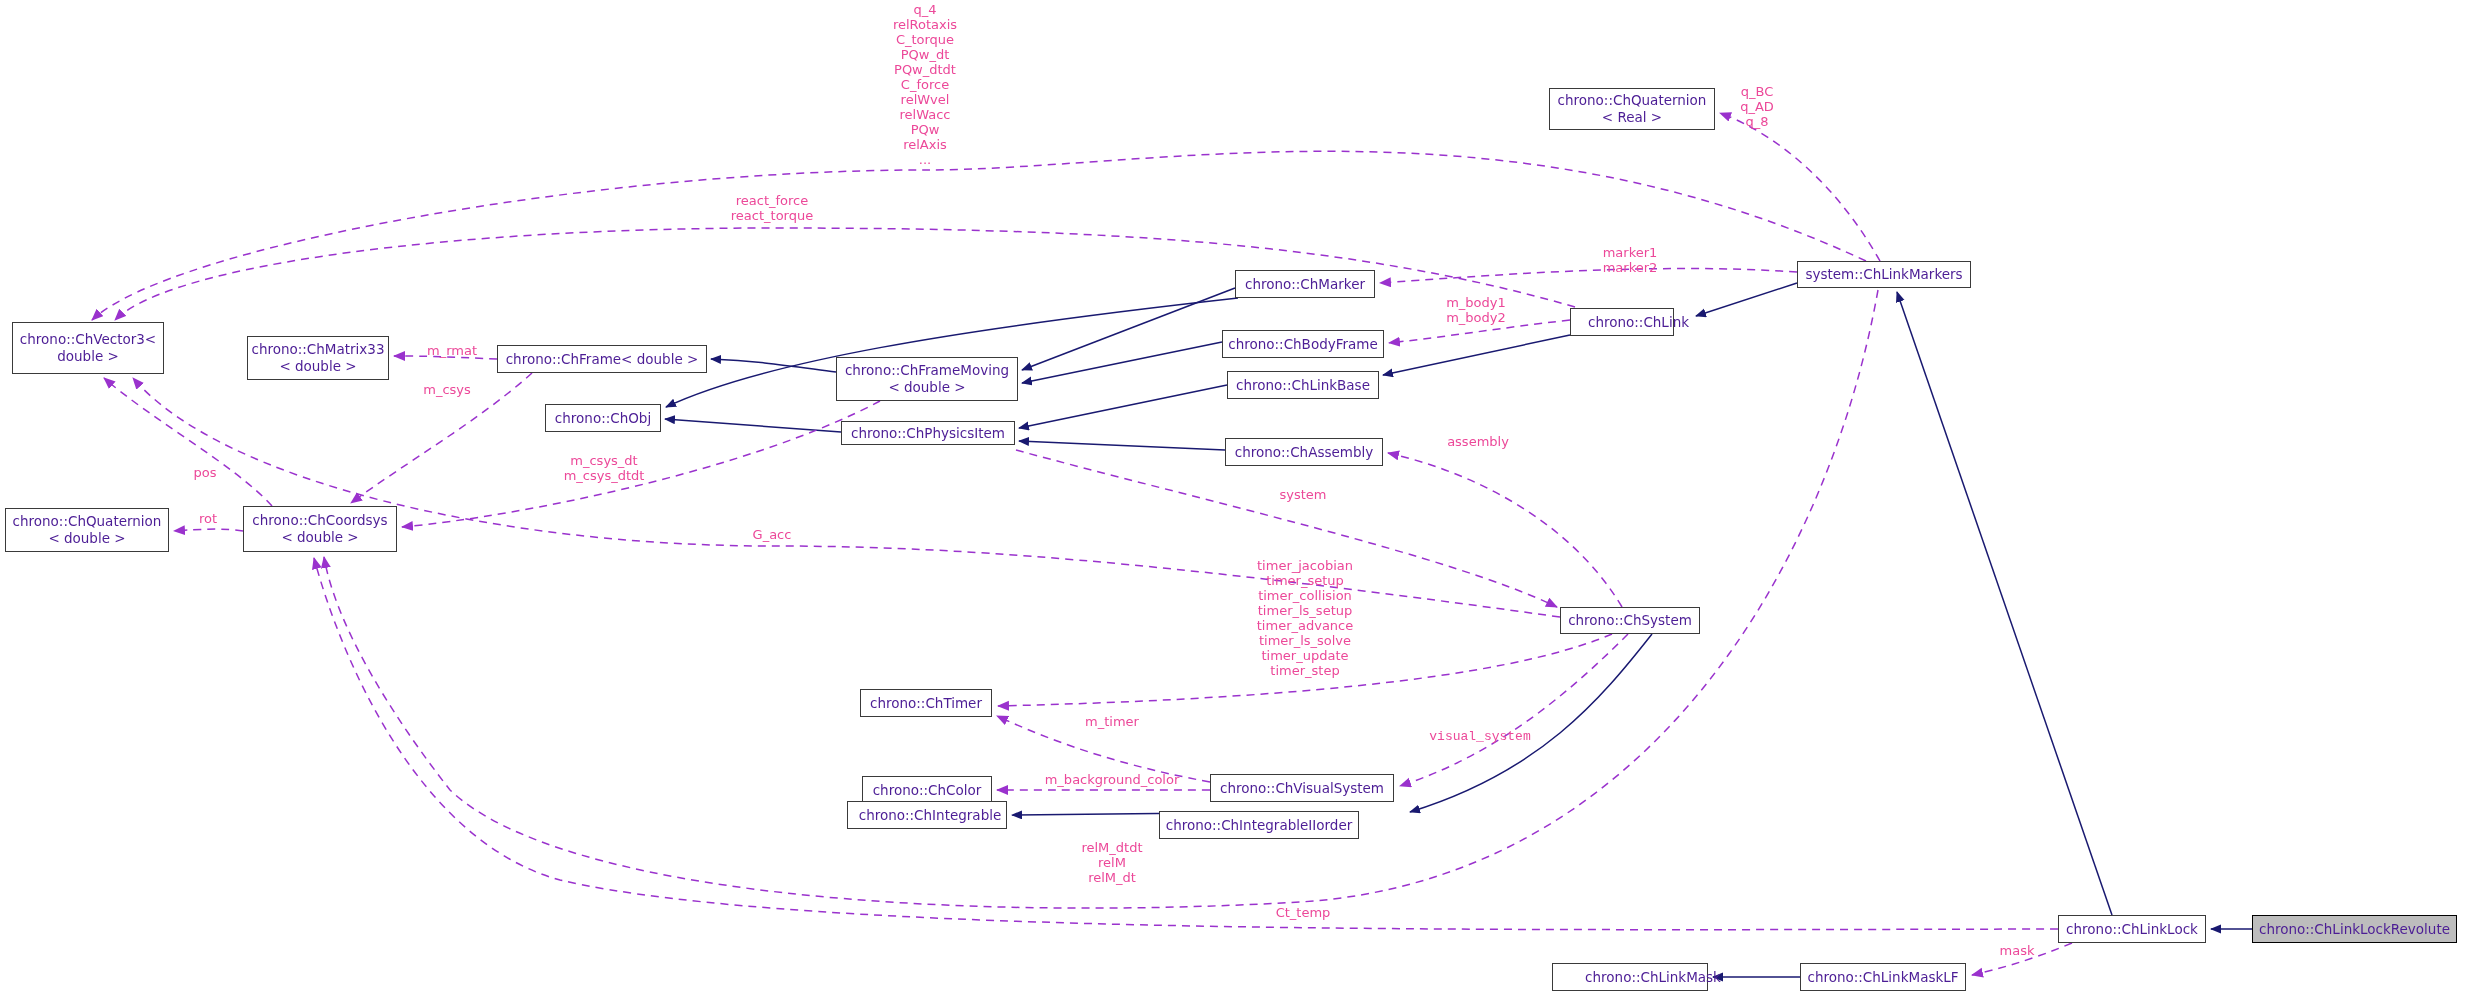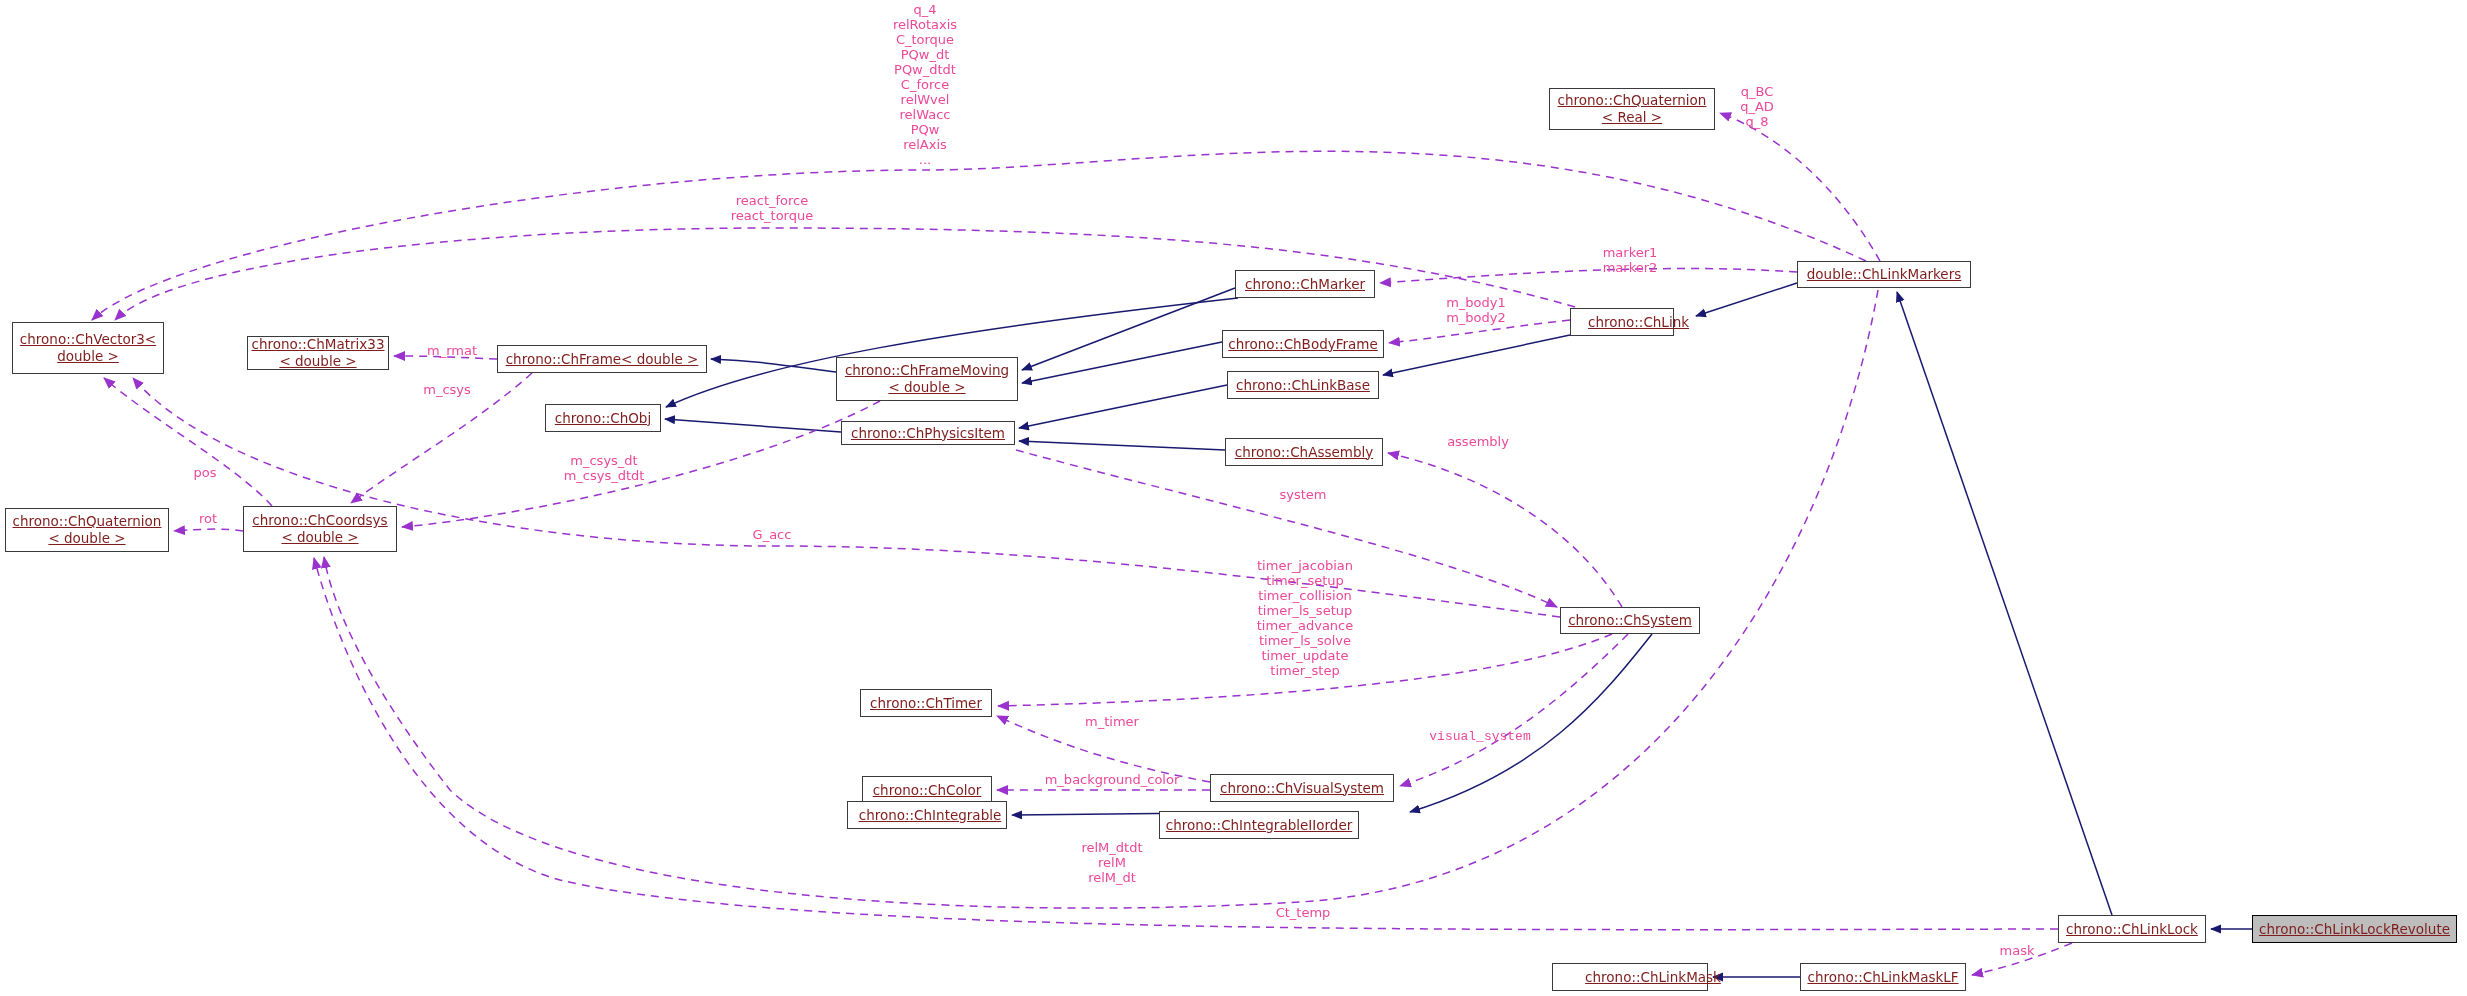--- a/index.html
+++ b/index.html
@@ -9,29 +9,28 @@
     background:#ffffff;
     font-family:"DejaVu Sans","Liberation Sans",sans-serif;
     overflow:hidden;
   }
   #edge-layer{position:absolute;left:0;top:0;width:2467px;height:996px;}
   .node{
     position:absolute;
     box-sizing:border-box;
     background:#ffffff;
     border:1.4px solid #3a3a3a;
-    color:#7f1d1d;
+    color:#4c1d95;
     font-size:13.5px;
     line-height:17px;
     display:flex;align-items:center;justify-content:center;
     text-align:center;
     white-space:pre-line;
     cursor:pointer;
     z-index:3;
-    text-decoration:underline;
   }
   .node.highlight{background:#bdbdbd;border:1.6px solid #000000;}
   .edge-label{
     position:absolute;
     color:#ec4899;
     font-size:13px;
     line-height:15px;
     text-align:center;
     white-space:pre-line;
     transform:translateX(-50%);
@@ -137,33 +136,33 @@
       <div class="edge-label" style="left: 1303px; top: 905px;">Ct_temp</div>
       <div class="edge-label" style="left: 2017px; top: 943px;">mask</div>
     </div>
   <div id="node-layer">
       <div class="node" style="left: 12px; top: 322px; width: 152px; height: 52px;">chrono::ChVector3&lt;
 double &gt;</div>
       <div class="node" style="left: 1549px; top: 88px; width: 166px; height: 42px;">chrono::ChQuaternion
 &lt; Real &gt;</div>
       <div class="node" style="left: 5px; top: 508px; width: 164px; height: 44px;">chrono::ChQuaternion
 &lt; double &gt;</div>
-      <div class="node" style="left: 247px; top: 336px; width: 142px; height: 34px;">chrono::ChMatrix33
+      <div class="node" style="left: 247px; top: 336px; width: 142px; height: 44px;">chrono::ChMatrix33
 &lt; double &gt;</div>
       <div class="node" style="left: 497px; top: 345px; width: 210px; height: 28px;">chrono::ChFrame&lt; double &gt;</div>
       <div class="node" style="left: 836px; top: 357px; width: 182px; height: 44px;">chrono::ChFrameMoving
 &lt; double &gt;</div>
       <div class="node" style="left: 545px; top: 404px; width: 116px; height: 28px;">chrono::ChObj</div>
       <div class="node" style="left: 841px; top: 421px; width: 174px; height: 24px;">chrono::ChPhysicsItem</div>
       <div class="node" style="left: 1235px; top: 270px; width: 140px; height: 28px;">chrono::ChMarker</div>
       <div class="node" style="left: 1222px; top: 330px; width: 162px; height: 28px;">chrono::ChBodyFrame</div>
       <div class="node" style="left: 1227px; top: 371px; width: 152px; height: 28px;">chrono::ChLinkBase</div>
       <div class="node" style="left: 1225px; top: 438px; width: 158px; height: 28px;">chrono::ChAssembly</div>
       <div class="node" style="left: 1570px; top: 308px; width: 104px; height: 28px; padding-left: 33px;">chrono::ChLink</div>
-      <div class="node" style="left: 1797px; top: 261px; width: 174px; height: 27px;">double::ChLinkMarkers</div>
+      <div class="node" style="left: 1797px; top: 261px; width: 174px; height: 27px;">system::ChLinkMarkers</div>
       <div class="node" style="left: 243px; top: 506px; width: 154px; height: 46px;">chrono::ChCoordsys
 &lt; double &gt;</div>
       <div class="node" style="left: 1560px; top: 607px; width: 140px; height: 27px;">chrono::ChSystem</div>
       <div class="node" style="left: 860px; top: 689px; width: 132px; height: 28px;">chrono::ChTimer</div>
       <div class="node" style="left: 862px; top: 776px; width: 130px; height: 28px;">chrono::ChColor</div>
       <div class="node" style="left: 1210px; top: 774px; width: 184px; height: 28px;">chrono::ChVisualSystem</div>
       <div class="node" style="left: 847px; top: 801px; width: 160px; height: 28px; padding-left: 6px;">chrono::ChIntegrable</div>
       <div class="node" style="left: 1159px; top: 799px; width: 200px; height: 28px; margin-top: 12px;">chrono::ChIntegrableIIorder</div>
       <div class="node" style="left: 2058px; top: 915px; width: 148px; height: 28px;">chrono::ChLinkLock</div>
       <div class="node highlight" style="left: 2252px; top: 915px; width: 205px; height: 28px;">chrono::ChLinkLockRevolute</div>

